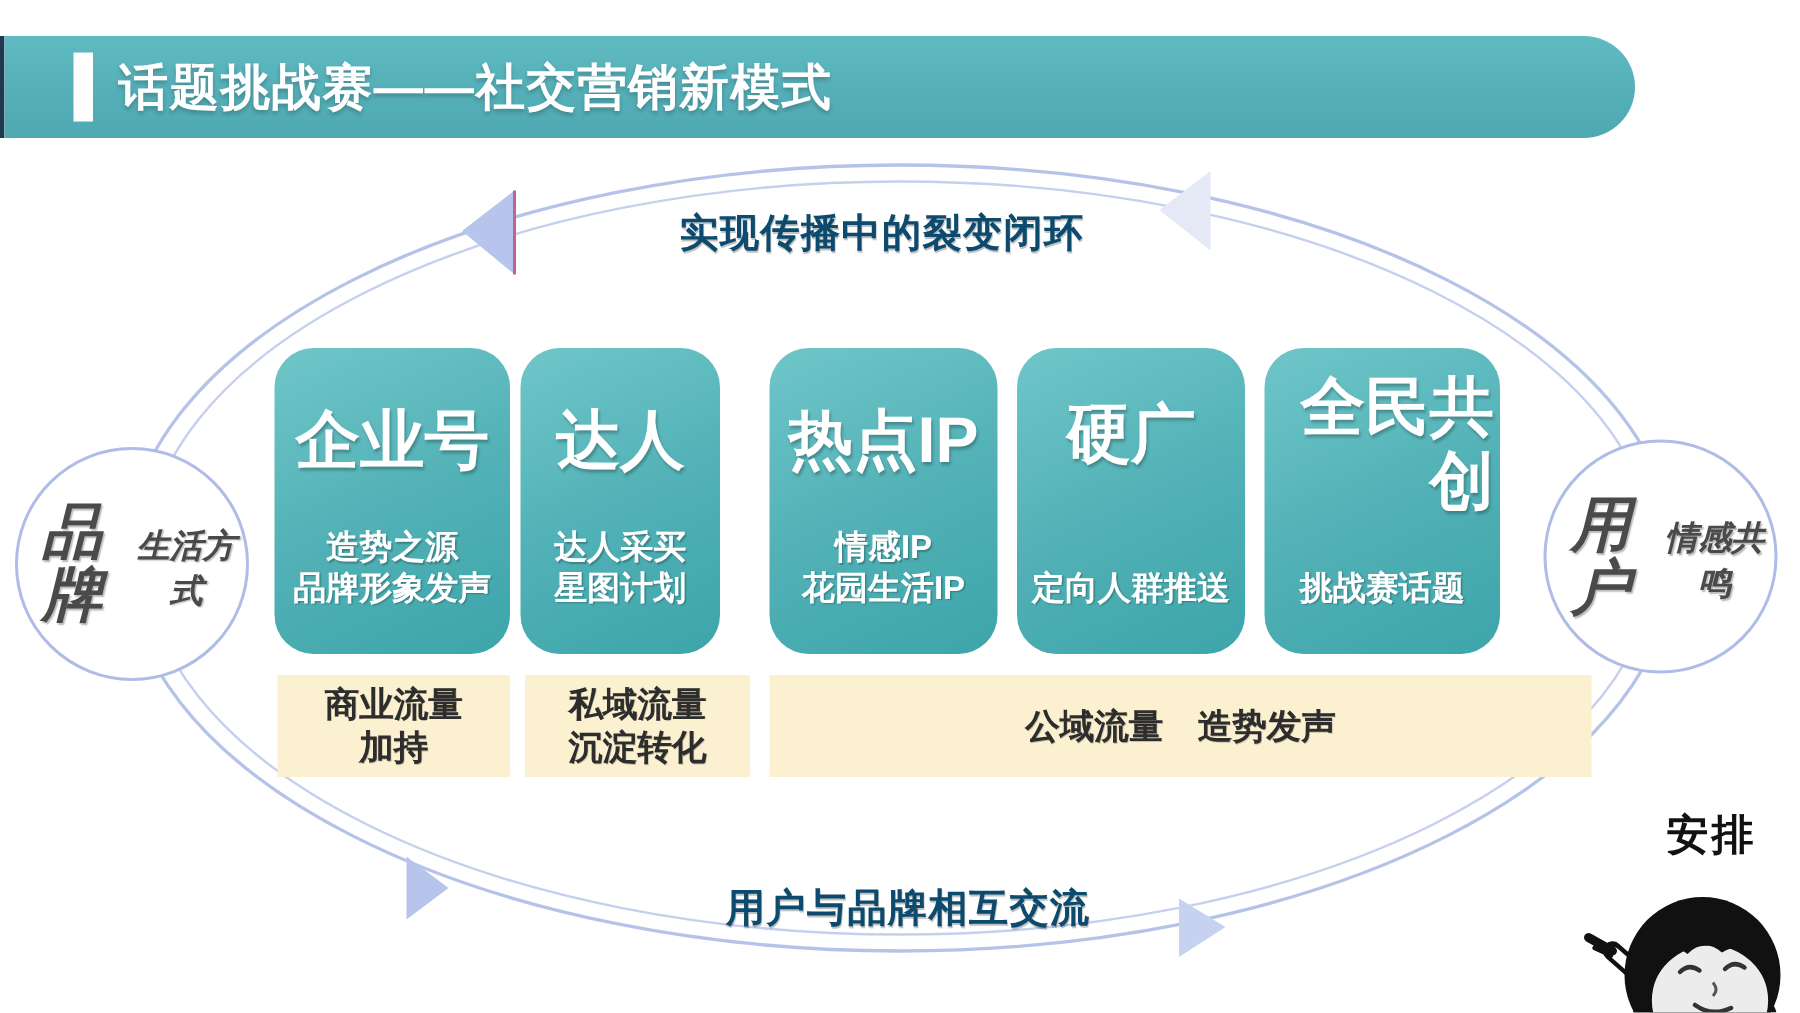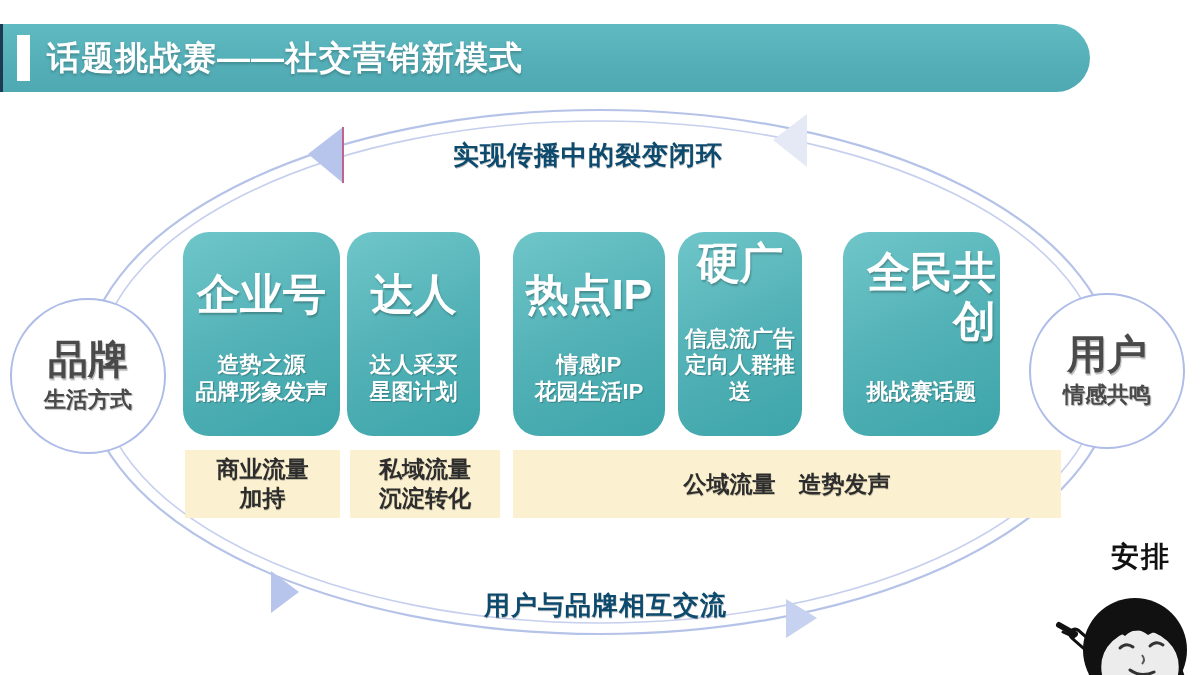--- a/index.html
+++ b/index.html
@@ -4,54 +4,54 @@
 <style>
   * { margin:0; padding:0; box-sizing:border-box; }
   html,body { width:1200px; height:675px; }
   body { font-family:"Liberation Sans","DejaVu Sans",sans-serif; background:#fff; overflow:hidden; }
   .slide { position:relative; width:1200px; height:675px; background:#fff; overflow:hidden; }
 
   
   .header { position:absolute; left:0; top:24px; width:1090px; height:68px;
     background:linear-gradient(180deg,#60bac1 0%,#55afb8 55%,#4fa9b2 100%);
     border-radius:0 34px 34px 0; border-left:3px solid #1d3a52;
-    display:flex; align-items:center; }
+    display:flex; align-items:center;padding-left:32px; }
   .header-bar { width:13px; height:46px; background:#fff; margin-left:14px; }
   .header-title { color:#fff; font-size:33px; font-weight:bold; margin-left:17px;
     letter-spacing:1px; text-shadow:0 2px 3px rgba(0,0,0,0.22); white-space:nowrap; }
 
   
   .arcs { position:absolute; left:0; top:0; }
 
   
   .cycle-label { position:absolute; color:#0c4a6e; font-weight:bold; font-size:26px;
     letter-spacing:1px; text-shadow:0.5px 1px 0.5px rgba(0,0,0,0.25); white-space:nowrap; }
   .label-top { left:453px; top:138px; }
   .label-bottom { left:484px; top:588px; }
 
   
   .node { position:absolute; width:156px; height:156px; background:#fff;
-    border:2px solid #aebce7; border-radius:50%; display:flex; flex-direction:column;
-    align-items:center; justify-content:center; color:#4a4a4a; text-align:center; }
+    border:2px solid #aebce7; border-radius:50%; display:flex; flex-direction:row;
+    align-items:center; justify-content:center; color:#4a4a4a; text-align:center;font-style:italic; }
   .node-left { left:10px; top:298px; }
   .node-right { left:1029px; top:293px; }
   .node-title { font-size:40px; font-weight:bold; line-height:1.05;
     text-shadow:1px 1.5px 1px rgba(0,0,0,0.28); }
   .node-sub { font-size:22px; font-weight:bold; margin-top:5px;
     text-shadow:1px 1px 1px rgba(0,0,0,0.28); }
 
   
   .channel { position:absolute; top:232px; height:204px; border-radius:26px;
     background:linear-gradient(155deg,#6fc6c9 0%,#50b0b5 55%,#3da5aa 100%);
     color:#fff; display:flex; flex-direction:column; align-items:center;
     padding:6px 4px 30px; text-align:center; }
   .ch1 { left:183px; width:157px; }
   .ch2 { left:347px; width:133px; }
   .ch3 { left:513px; width:152px; }
-  .ch4 { left:678px; width:124px;gap:36px; }
+  .ch4 { left:678px; width:152px;gap:36px; }
   .ch5 { left:843px; width:157px; }
   .channel-title-wrap { height:118px; display:flex; align-items:center; justify-content:center;text-align:right; }
   .channel-title { font-size:43px; font-weight:bold; line-height:1.15;
     text-shadow:1px 2px 2px rgba(0,0,0,0.25); }
   .channel-sub { margin-top:auto; font-size:22px; font-weight:bold; line-height:1.22;
     text-shadow:1px 1px 1px rgba(0,0,0,0.25); }
 
   
   .band { position:absolute; top:450px; height:68px; background:#fbf0cf; color:#2d2d2d;
     display:flex; flex-direction:column; align-items:center; justify-content:center;
@@ -123,21 +123,20 @@
     <div class="channel-sub">
       <div>情感IP</div>
       <div>花园生活IP</div>
     </div>
   </div>
   <div class="channel ch4">
     <div class="channel-title-wrap">
       <div class="channel-title">硬广</div>
     </div>
     <div class="channel-sub">
-      <div>信息流广告</div>
       <div>定向人群推送</div>
     </div>
   </div>
   <div class="channel ch5">
     <div class="channel-title-wrap">
       <div class="channel-title">全民共创</div>
     </div>
     <div class="channel-sub">
       <div>挑战赛话题</div>
     </div>

